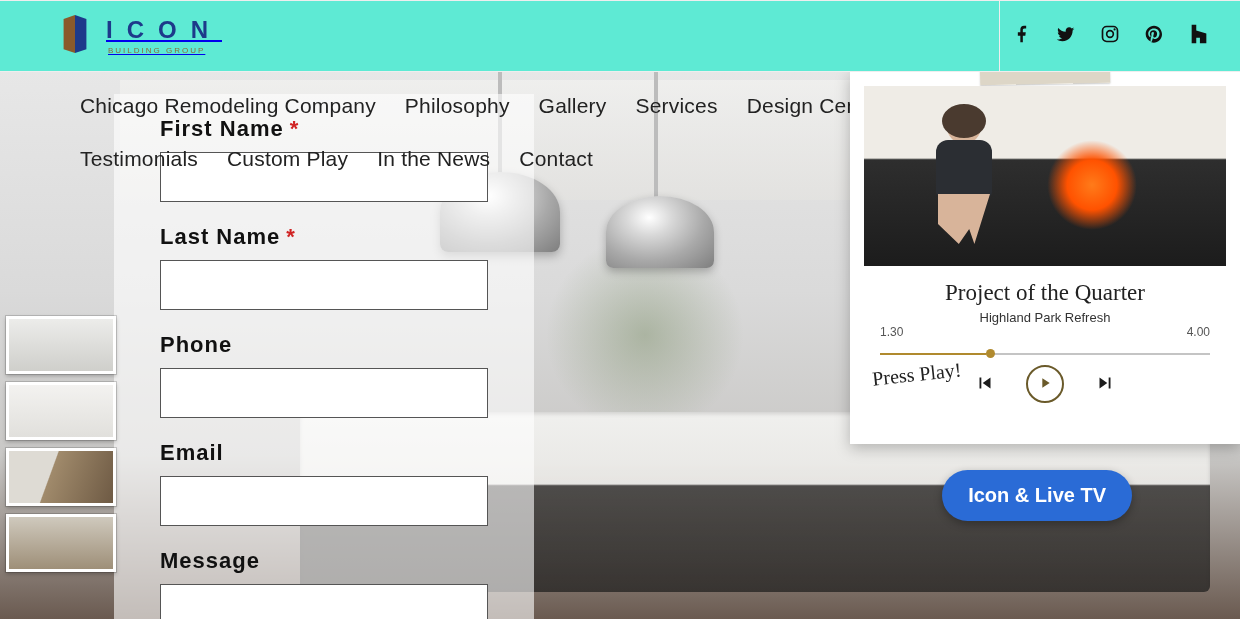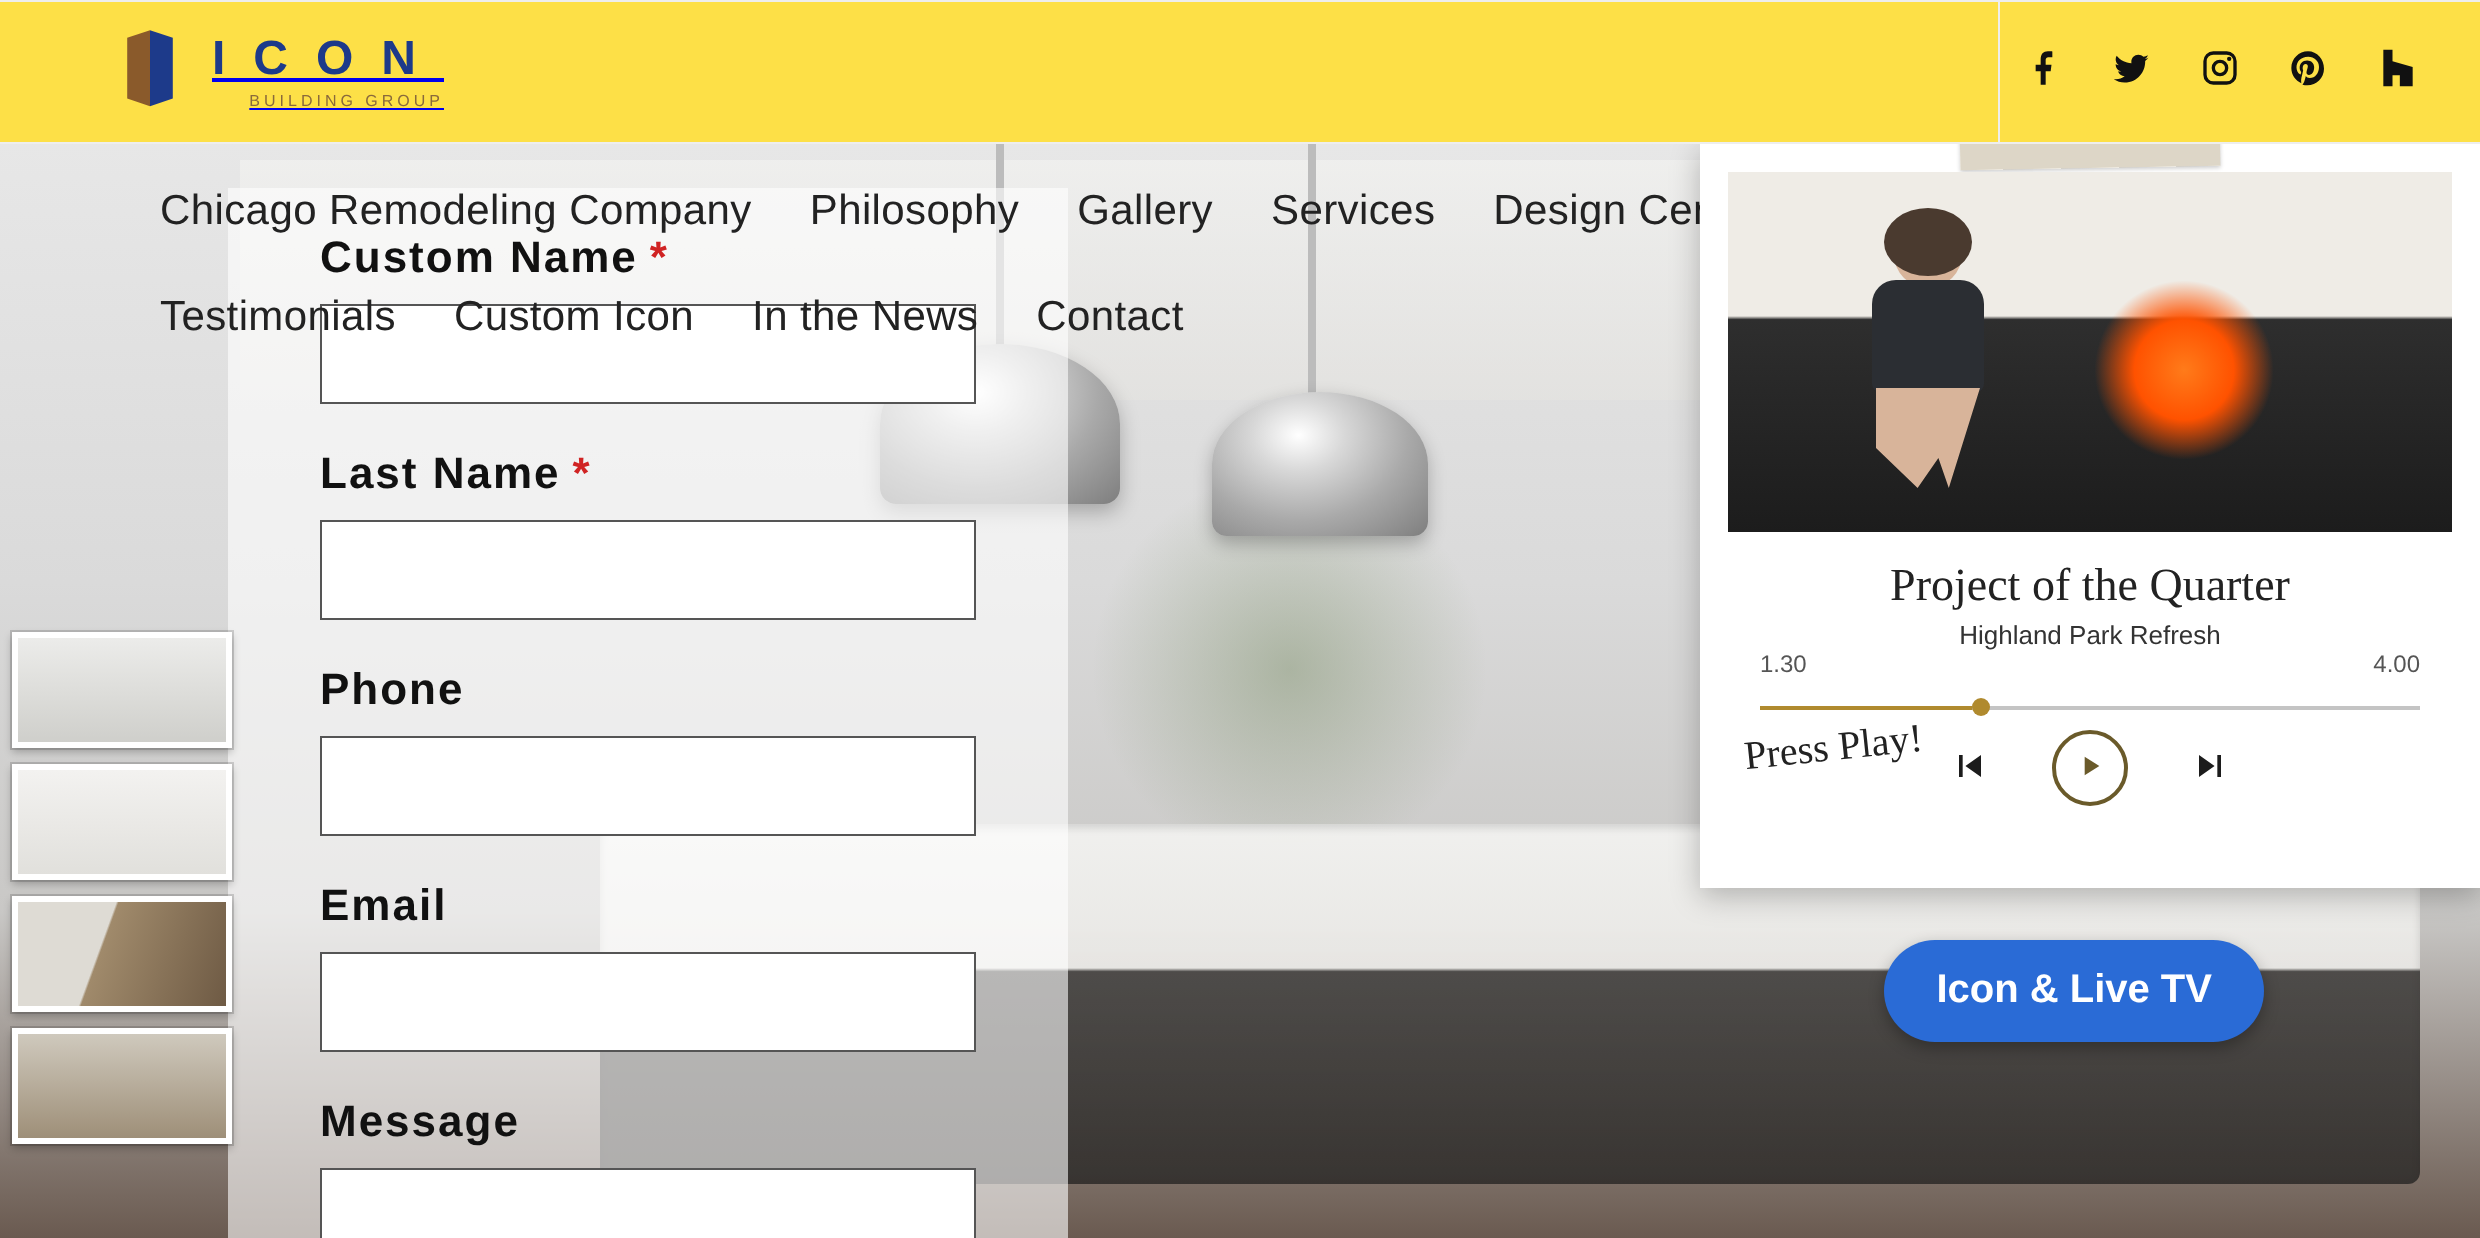--- a/index.html
+++ b/index.html
@@ -3,21 +3,21 @@
 <meta charset="utf-8">
 <style>
   * { box-sizing: border-box; margin: 0; padding: 0; }
   html, body { width: 1240px; height: 619px; overflow: hidden; font-family: "Helvetica Neue", Arial, sans-serif; }
   body { position: relative; background: #fff; }
 
   
   .topbar {
     position: absolute; top: 0; left: 0; right: 0; height: 72px;
     border-top: 1px solid #eee; border-bottom: 1px solid #eee;
-    background: #fde047; display: flex; align-items: center; text-align: right;
+    background: #5eead4; display: flex; align-items: center;
   }
   .logo { margin-left: 56px; display: flex; align-items: center; gap: 12px; }
   .logo-mark { width: 38px; height: 42px; position: relative; }
   .logo-mark svg { width: 100%; height: 100%; }
   .logo-text { display: flex; flex-direction: column; }
   .logo-text .l1 { font-size: 24px; letter-spacing: 14px; font-weight: 600; color: #1d3a8a; line-height: 1; }
   .logo-text .l2 { font-size: 8px; letter-spacing: 2px; color: #8a6a3b; margin-top: 4px; margin-left: 2px; }
   .social-divider { position: absolute; right: 240px; top: 0; bottom: 0; width: 1px; background: #eee; }
   .social { position: absolute; right: 30px; top: 0; bottom: 0; display: flex; align-items: center; gap: 24px; }
   .social a { color: #111; display: inline-flex; }
@@ -167,21 +167,21 @@
 <div class="hero">
   <div class="cab-top"></div>
   <div class="hanger h1"></div>
   <div class="hanger h2"></div>
   <div class="pendant p1"></div>
   <div class="pendant p2"></div>
   <div class="island"></div>
 
   <div class="form-card">
     <div class="field">
-      <label><span>Custom Name</span><span class="req">*</span></label>
+      <label><span>First Name</span><span class="req">*</span></label>
       <input type="text" value="" style="">
     </div>
     <div class="field">
       <label><span>Last Name</span><span class="req">*</span></label>
       <input type="text" value="" style="">
     </div>
     <div class="field">
       <label>Phone</label>
       <input type="text" value="" style="">
     </div>
@@ -196,21 +196,21 @@
   </div>
 
   <nav class="nav">
     <a href="#">Chicago Remodeling Company</a>
     <a href="#">Philosophy</a>
     <a href="#">Gallery</a>
     <a href="#">Services</a>
     <a href="#">Design Center</a>
     <a href="#">Company Culture</a>
     <a href="#">Testimonials</a>
-    <a href="#">Custom Icon</a>
+    <a href="#">Custom Play</a>
     <a href="#">In the News</a>
     <a href="#">Contact</a>
   </nav>
 
   <div class="thumbs">
     <div class="thumb k1"></div>
     <div class="thumb k2"></div>
     <div class="thumb k3"></div>
     <div class="thumb k4"></div>
   </div>

